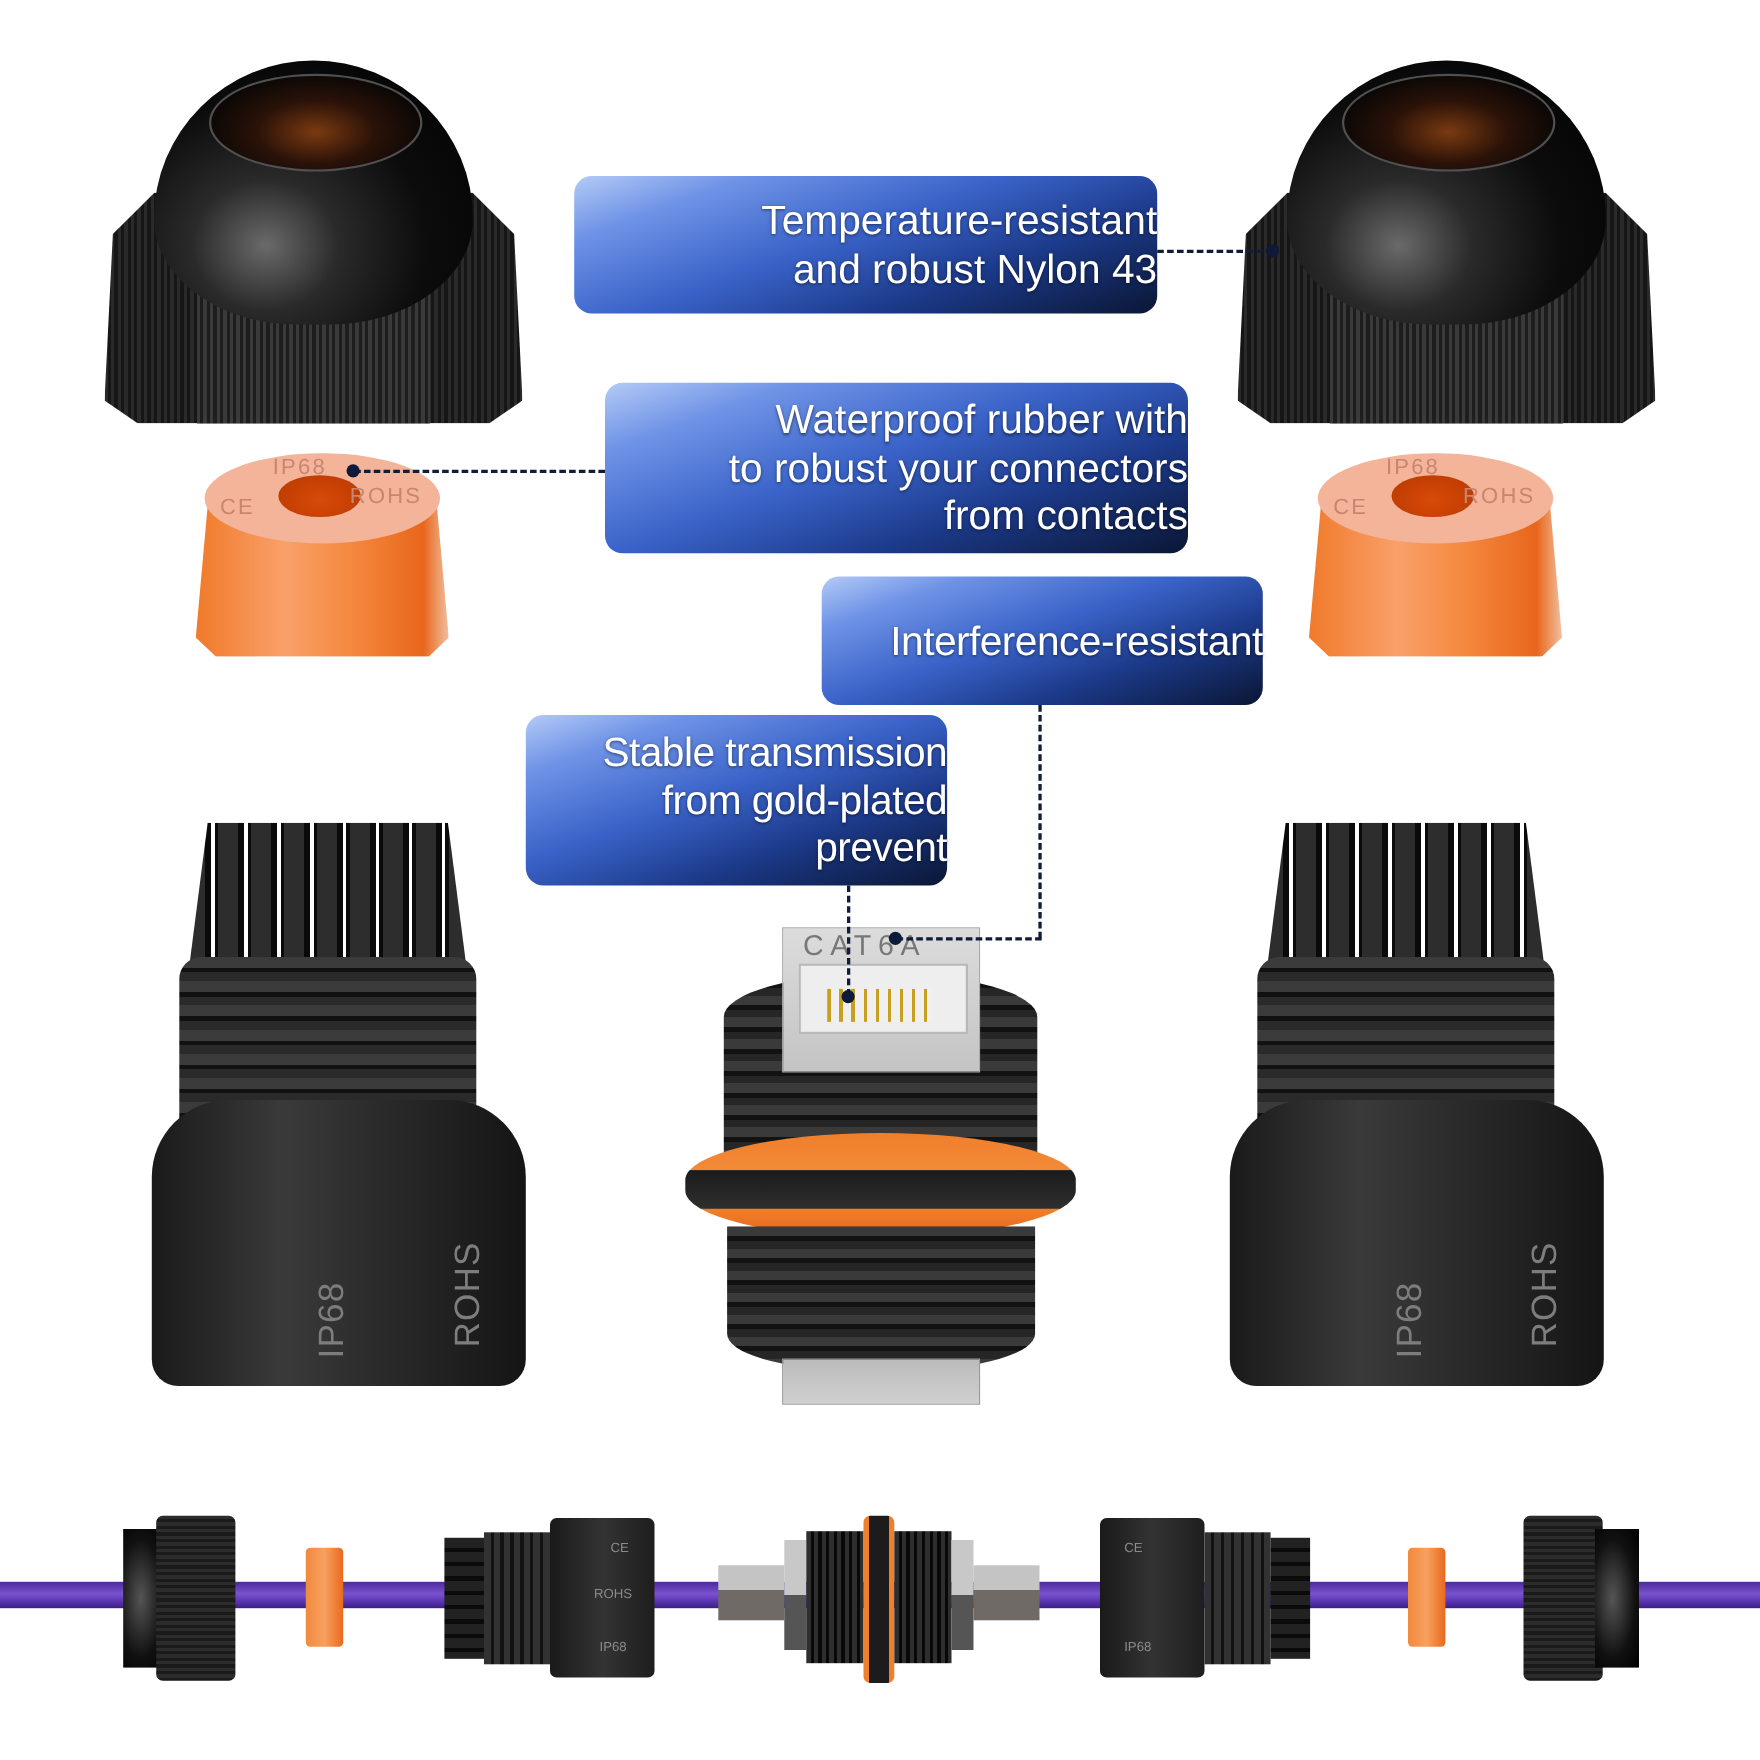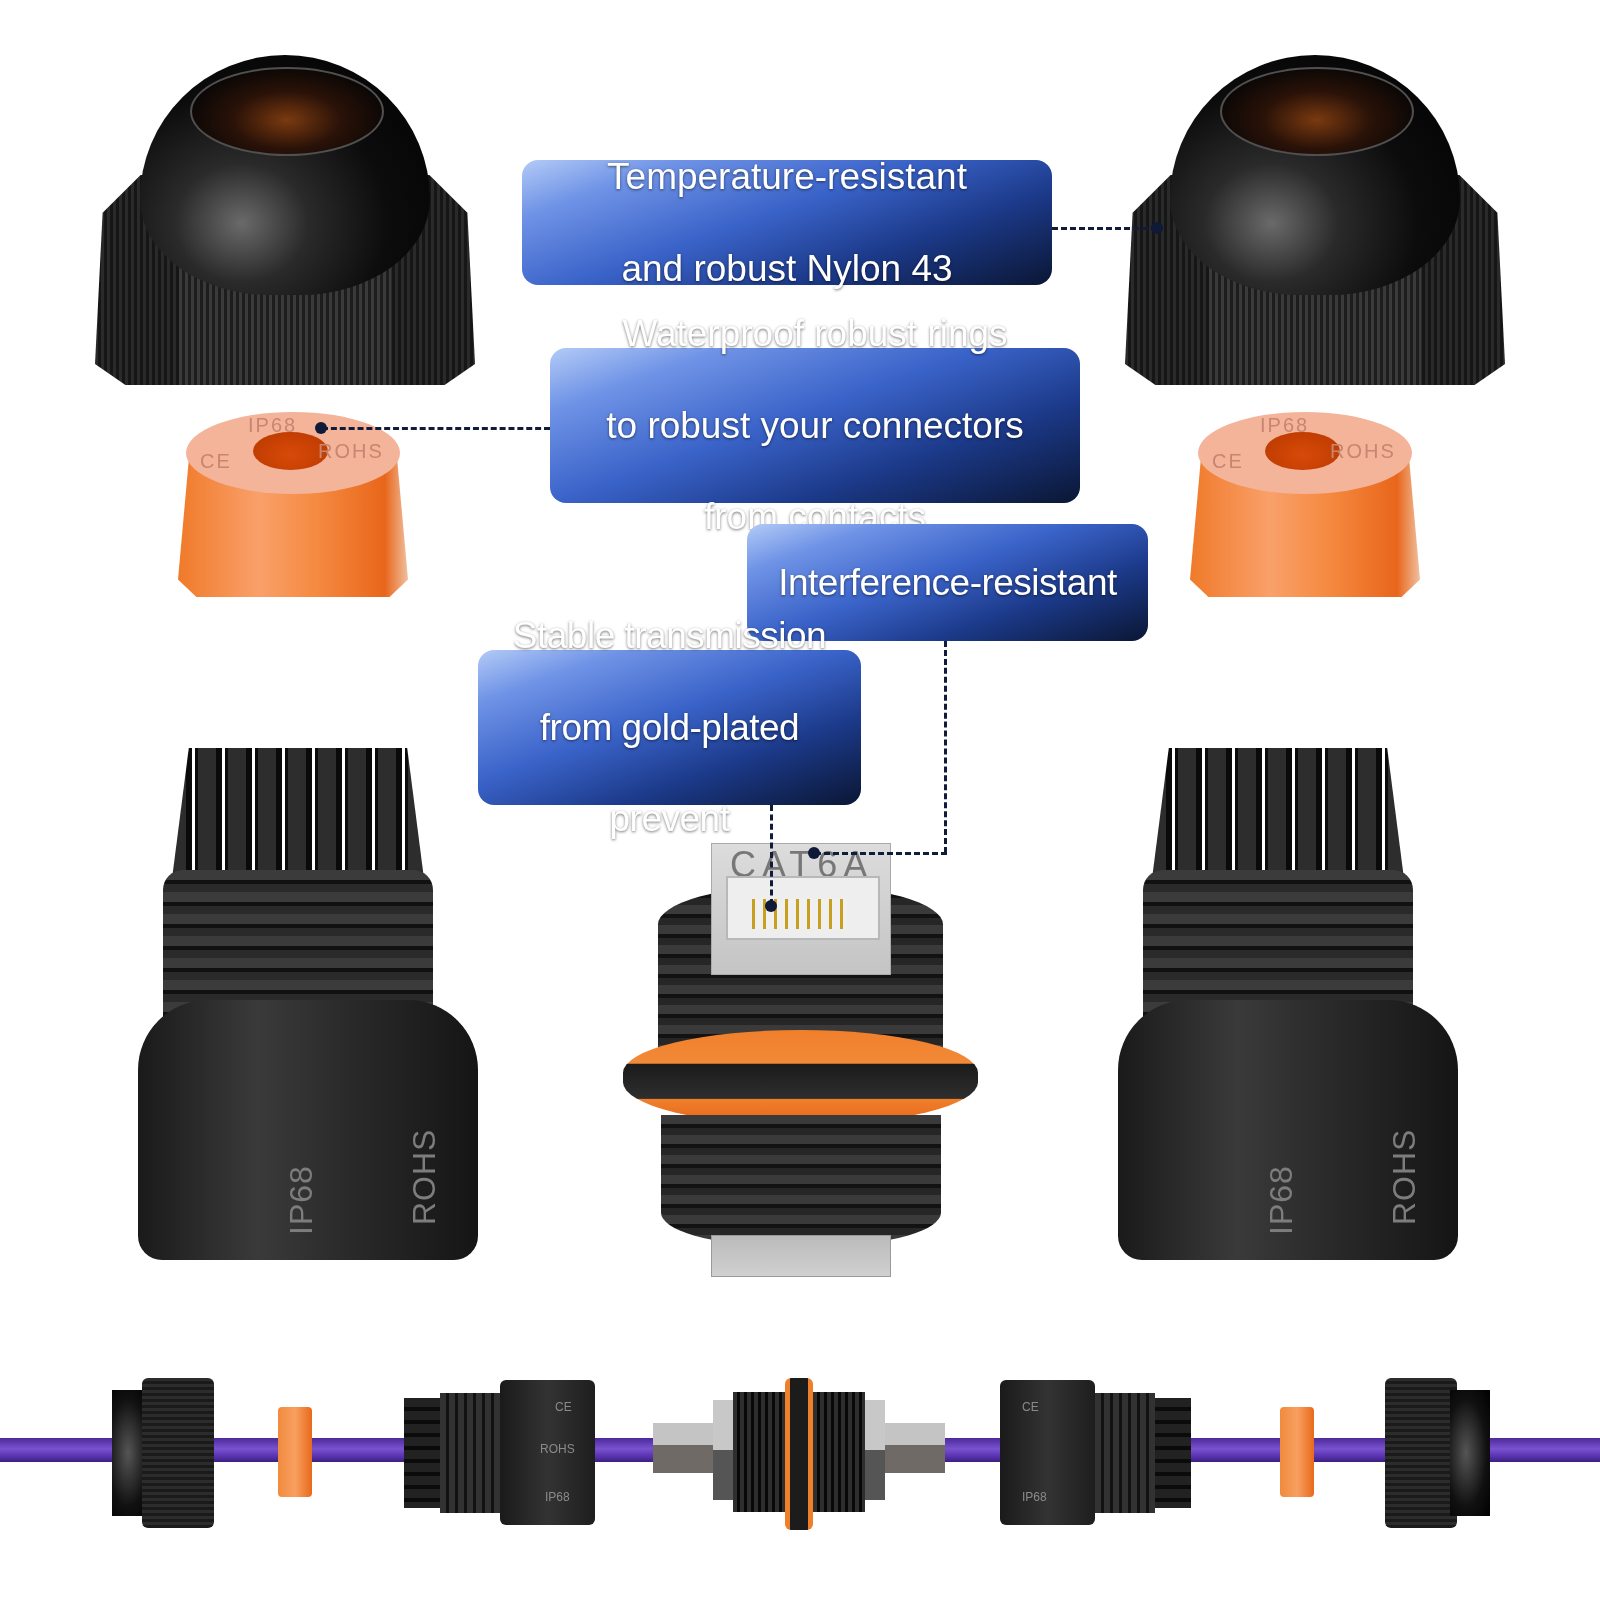--- a/index.html
+++ b/index.html
@@ -5,24 +5,23 @@
   html, body { margin: 0; padding: 0; background: #ffffff; }
   body { width: 1600px; height: 1600px; position: relative; overflow: hidden; font-family: "Liberation Sans", sans-serif; }
 
   
   .callout {
     position: absolute;
     border-radius: 16px;
     background: linear-gradient(160deg, #b4cbf7 0%, #6f93e6 18%, #3a63c9 45%, #1c3a8a 70%, #0a1634 100%);
     color: #ffffff;
     text-align: center;
-    display: flex; flex-direction: column; justify-content: center; align-items: center;
+    display: flex; flex-direction: column; justify-content: center; align-items: flex-end;
     text-shadow: 0 1px 3px rgba(0,0,0,0.55);
     box-sizing: border-box;
-    gap: 48px;
   }
   .callout .line { display: block; white-space: nowrap; line-height: 1.18; }
   .c1 { left: 522px; top: 160px; width: 530px; height: 125px; font-size: 37px; }
   .c2 { left: 550px; top: 348px; width: 530px; height: 155px; font-size: 37px; }
   .c3 { left: 747px; top: 524px; width: 401px; height: 117px; font-size: 37px; letter-spacing: -0.5px; }
   .c4 { left: 478px; top: 650px; width: 383px; height: 155px; font-size: 37px; letter-spacing: -0.5px; }
 
   
   .dash-h { position: absolute; height: 0; border-top: 3px dashed #101c3a; }
   .dash-v { position: absolute; width: 0; border-left: 3px dashed #101c3a; }
@@ -89,21 +88,21 @@
     transform: rotate(-90deg); transform-origin: left top;
   }
 
   
   .coupler { position: absolute; left: 623px; top: 835px; width: 355px; height: 450px; }
   .coupler .jack-top {
     position: absolute; left: 88px; top: 8px; width: 178px; height: 130px;
     background: linear-gradient(180deg, #dcdcdc 0%, #c4c4c4 100%); border: 1px solid #aaa;
   }
   .coupler .jack-top .cat {
-    position: absolute; left: 18px; top: 0; font-size: 36px; color: #777; letter-spacing: 6px; font-weight: normal;
+    position: absolute; left: 18px; top: 0; font-size: 26px; color: #777; letter-spacing: 6px; font-weight: normal;
   }
   .coupler .jack-top .port {
     position: absolute; left: 14px; top: 32px; width: 150px; height: 60px; background: #eeeeee; border: 2px solid #b8b8b8;
   }
   .coupler .jack-top .pins {
     position: absolute; left: 40px; top: 55px; width: 95px; height: 30px;
     background: repeating-linear-gradient(90deg, #c8a020 0 3px, #f0f0f0 3px 11px);
   }
   .coupler .upper {
     position: absolute; left: 35px; top: 50px; width: 285px; height: 180px; border-radius: 50% 50% 0 0 / 22% 22% 0 0;
@@ -193,21 +192,21 @@
   <div class="flange"></div>
   <div class="lower"></div>
   <div class="jack-bot"></div>
 </div>
 
 <div class="callout c1">
   <span class="line">Temperature-resistant</span>
   <span class="line">and robust Nylon 43</span>
 </div>
 <div class="callout c2">
-  <span class="line">Waterproof robust rings</span>
+  <span class="line">Waterproof rubber with</span>
   <span class="line">to robust your connectors</span>
   <span class="line">from contacts</span>
 </div>
 <div class="callout c3">
   <span class="line">Interference-resistant</span>
 </div>
 <div class="callout c4">
   <span class="line">Stable transmission</span>
   <span class="line">from gold-plated</span>
   <span class="line">prevent</span>

